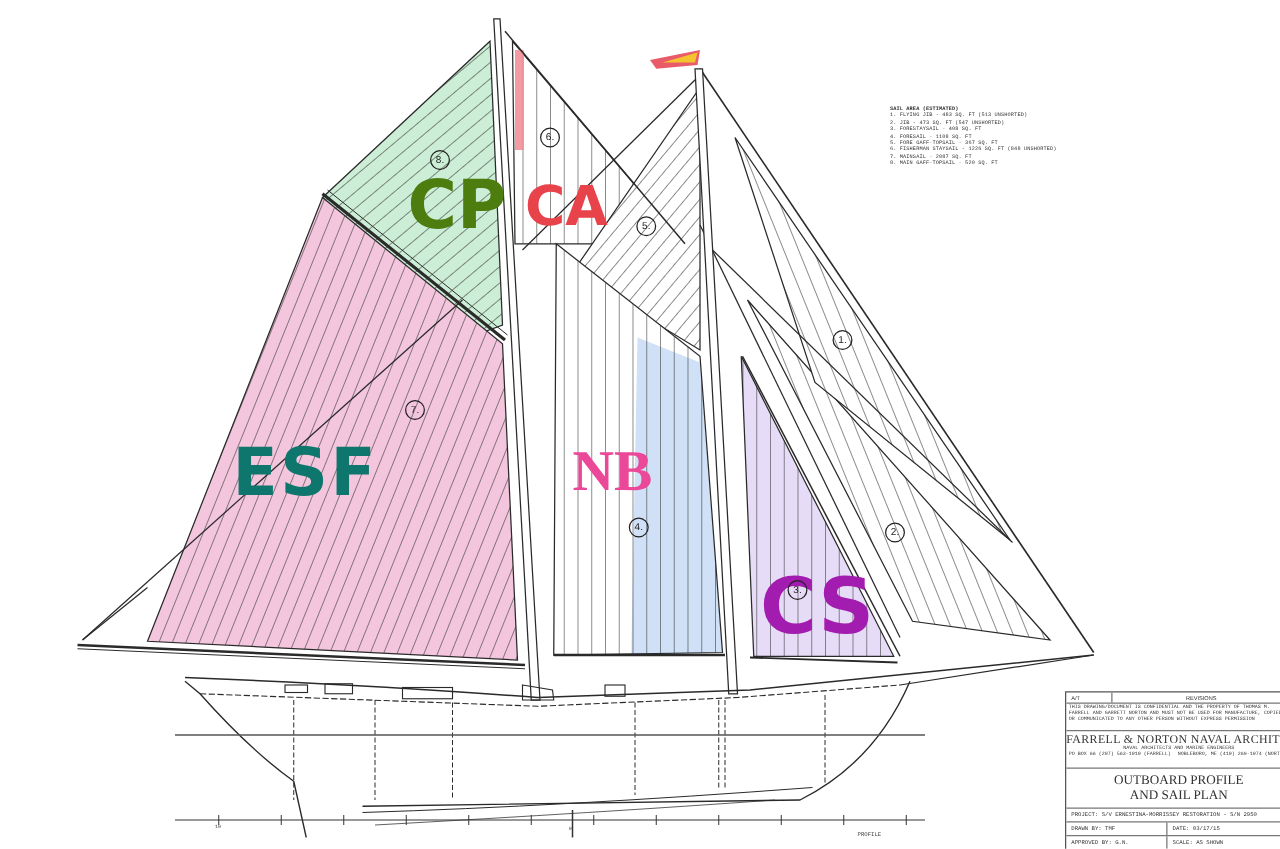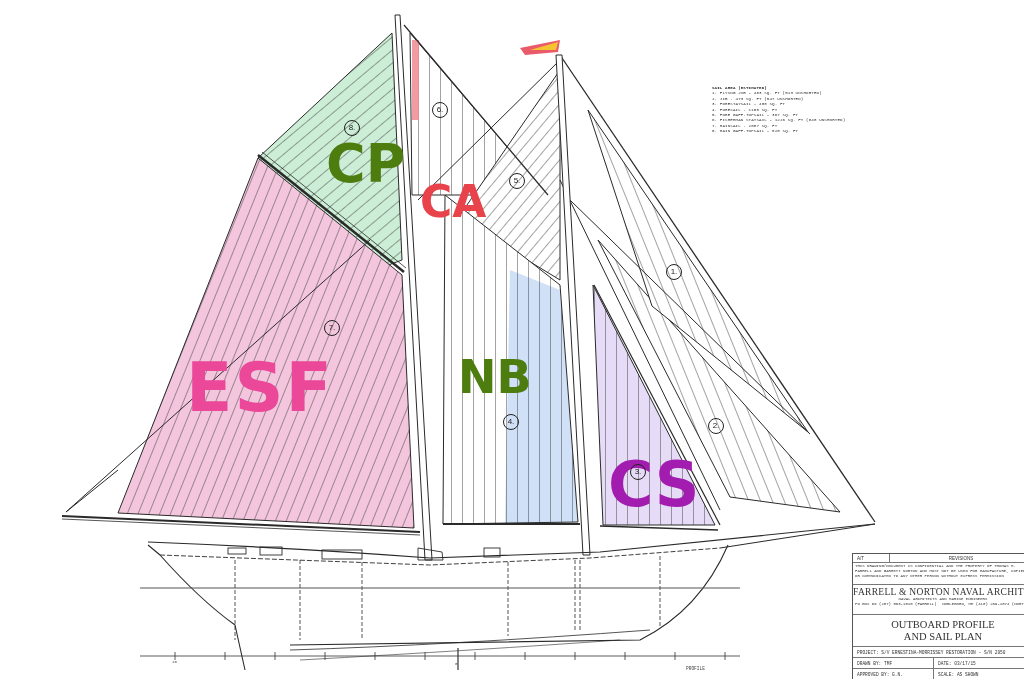--- a/index.html
+++ b/index.html
@@ -162,24 +162,24 @@
     <line x1="458" y1="648" x2="458" y2="670" stroke-width="1.2"></line>
     <line x1="475" y1="652" x2="475" y2="660" stroke-width="0.8"></line>
     <line x1="525" y1="652" x2="525" y2="660" stroke-width="0.8"></line>
     <line x1="575" y1="652" x2="575" y2="660" stroke-width="0.8"></line>
     <line x1="625" y1="652" x2="625" y2="660" stroke-width="0.8"></line>
     <line x1="675" y1="652" x2="675" y2="660" stroke-width="0.8"></line>
     <line x1="725" y1="652" x2="725" y2="660" stroke-width="0.8"></line>
   </g>
 </svg>
 
-<div class="sail-label" style="left:186px;top:348px;font-size:68px;color:#ec4899;letter-spacing:2px;">ESF</div>
+<div class="sail-label" style="left:186px;top:348px;font-size:53px;color:#0f766e;letter-spacing:2px;">ESF</div>
 <div class="sail-label" style="left:326px;top:132px;font-size:54px;color:#4d7c0f;">CP</div>
-<div class="sail-label" style="left:420px;top:140px;font-size:44px;color:#e8424a;margin-top:36px;">CA</div>
-<div class="sail-label" style="left:458px;top:350px;font-size:46px;color:#4d7c0f;">NB</div>
+<div class="sail-label" style="left:420px;top:140px;font-size:44px;color:#e8424a;">CA</div>
+<div class="sail-label" style="left:458px;top:350px;font-size:46px;color:#ec4899;font-family:Liberation Serif, serif;">NB</div>
 <div class="sail-label" style="left:608px;top:448px;font-size:62px;color:#a21caf;">CS</div>
 
 <div class="sail-num" style="left:666px;top:264px;">1.</div>
 <div class="sail-num" style="left:708px;top:418px;">2.</div>
 <div class="sail-num" style="left:630px;top:464px;">3.</div>
 <div class="sail-num" style="left:503px;top:414px;">4.</div>
 <div class="sail-num" style="left:509px;top:173px;">5.</div>
 <div class="sail-num" style="left:432px;top:102px;">6.</div>
 <div class="sail-num" style="left:324px;top:320px;">7.</div>
 <div class="sail-num" style="left:344px;top:120px;">8.</div>

